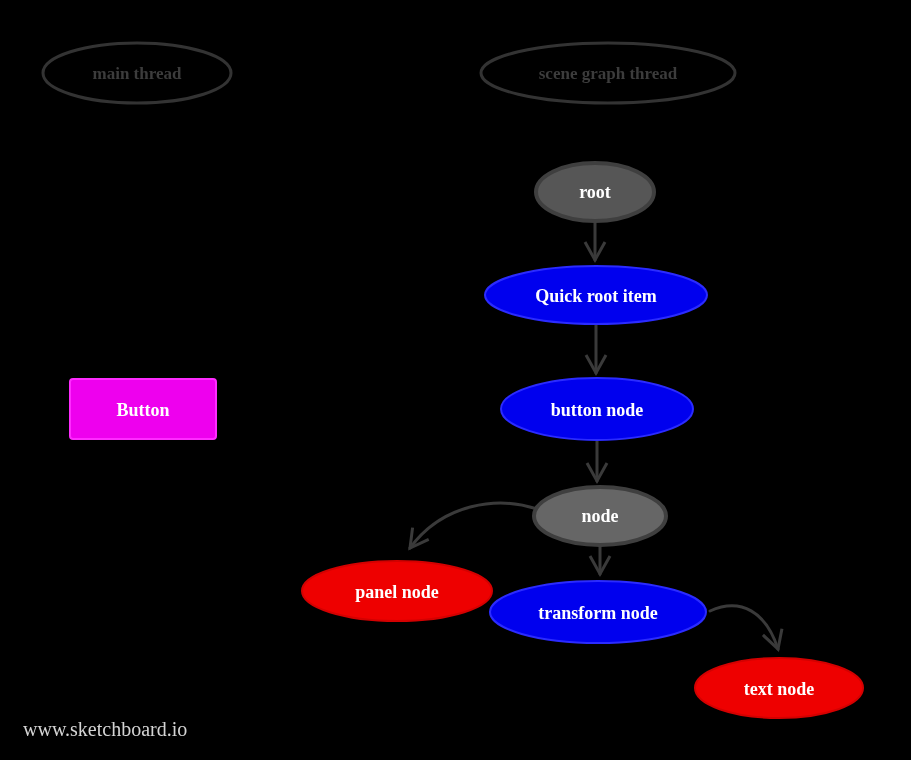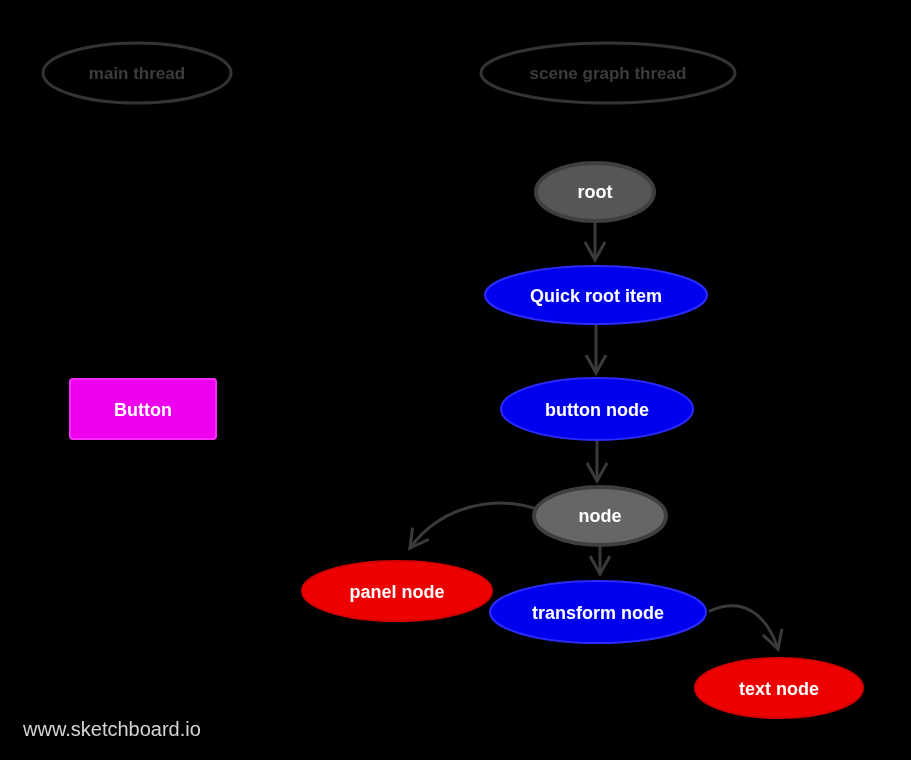--- a/index.html
+++ b/index.html
@@ -6,21 +6,21 @@
     margin: 0;
     padding: 0;
     background: #000000;
   }
   .stage {
     position: relative;
     width: 911px;
     height: 760px;
     background: #000000;
     overflow: hidden;
-    font-family: Liberation Sans, sans-serif;
+    font-family: Liberation Serif, serif;
   }
   svg { display: block; }
 
   .lane-ellipse {
     fill: none;
     stroke: #333333;
     stroke-width: 3;
   }
   .lane-label {
     fill: #3c3c3c;

